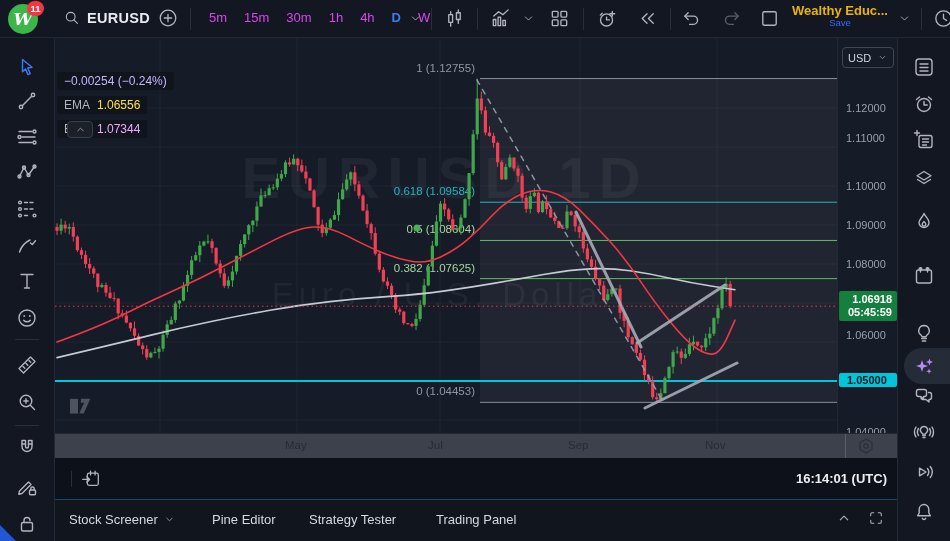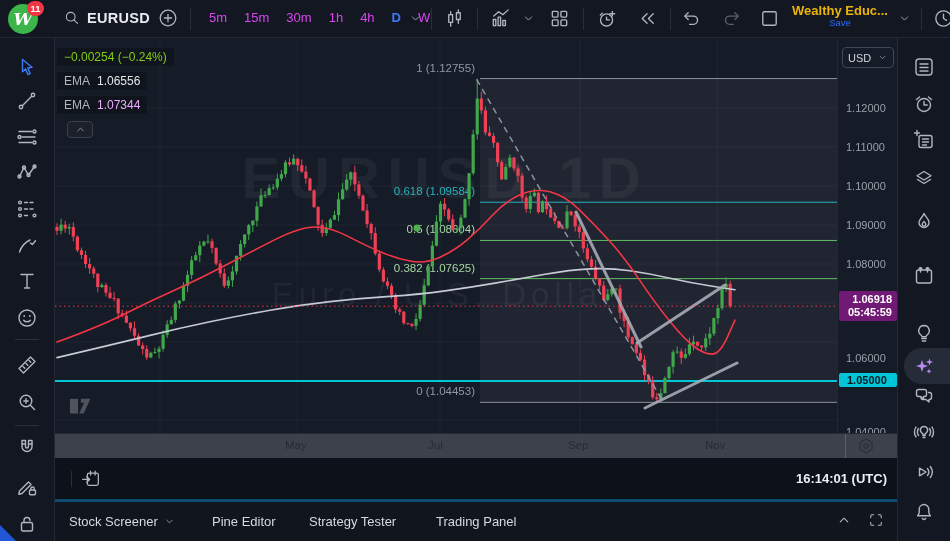--- a/index.html
+++ b/index.html
@@ -67,21 +67,21 @@
   .strip-div{position:absolute;left:790px;top:0;width:1px;height:25px;background:#5a5f6a;}
   .strip-gear{position:absolute;left:800px;top:1px;color:#2c303b;}
   
   .range-bar{position:absolute;left:55px;top:458px;width:842px;height:41px;background:#0d1119;
              display:flex;align-items:center;}
   .range-btn{font-size:12.5px;color:#bfc3cc;padding:4px 8px;margin-left:1px;border-radius:4px;}
   .range-sep{width:1px;height:16px;background:#2a2e39;margin:0 8px 0 6px;}
   .range-clock{position:absolute;right:10px;color:#eceef2;font-size:13px;font-weight:bold;}
   
   .bottom-panel{position:absolute;left:55px;top:499px;width:842px;height:42px;background:#11151e;
-                border-top:3px solid #0c4a6e;font-size:13px;color:#d5d9e0;}
+                border-top:1px solid #0c4a6e;font-size:13px;color:#d5d9e0;}
   .bp-item{position:absolute;top:12px;display:flex;align-items:center;gap:5px;white-space:nowrap;}
   .bp-icons{position:absolute;right:12px;top:9px;display:flex;gap:14px;color:#b2b5be;}
   .corner-wedge{position:absolute;left:0;bottom:0;width:0;height:0;
                 border-bottom:16px solid #2157d4;border-right:16px solid transparent;}
 </style>
 </head>
 <body>
 
 <div class="app">
 
@@ -691,22 +691,22 @@
         <line x1="521" y1="174" x2="586" y2="309" stroke="#a7abb5" stroke-width="3" stroke-linecap="round" opacity="0.9"></line>
         <line x1="582" y1="305" x2="670" y2="247" stroke="#a7abb5" stroke-width="3" stroke-linecap="round" opacity="0.9"></line>
         <line x1="590" y1="370" x2="682" y2="325" stroke="#a7abb5" stroke-width="3" stroke-linecap="round" opacity="0.9"></line>
         <line x1="0" y1="268.1980000000002" x2="782" y2="268.1980000000002" stroke="#f23645" stroke-width="1" stroke-dasharray="1.5 3"></line>
         <g transform="translate(14,358) scale(0.95)" fill="#4e535d">
           <path d="M1 3 h8.5 v15.5 h-8.5 z"></path>
           <path d="M12.5 3 h10 l-7 15.5 h-4.8 l5.2-11.3 h-3.4 z"></path>
         </g>
       </svg>
     <div class="legend" id="legend">
-        <div class="legend-row" style="color: #84cc16;">−0.00254 (−0.24%)</div>
-        <div class="legend-row"><span class="lab">EMA</span><span style="color: #e5e5e5;">1.06556</span></div>
+        <div class="legend-row" style="color: #c4b5fd; margin-top: 24px;">−0.00254 (−0.24%)</div>
+        <div class="legend-row"><span class="lab">EMA</span><span style="color: #fde047;">1.06556</span></div>
         <div class="legend-row"><span class="lab">EMA</span><span style="color: #f0abfc;">1.07344</span></div>
       </div>
     <button class="collapse-btn">
       <span class="ic">
           <svg viewBox="0 0 24 24" width="13" height="13">
             <g fill="none" stroke="currentColor" stroke-width="1.4" stroke-linecap="round" stroke-linejoin="round">
               <path d="M7 14.5 l5-5 5 5"></path>
             </g>
           </svg>
         </span>
@@ -718,27 +718,27 @@
       <span>USD</span>
       <span class="ic">
           <svg viewBox="0 0 24 24" width="11" height="11">
             <g fill="none" stroke="currentColor" stroke-width="1.4" stroke-linecap="round" stroke-linejoin="round">
               <path d="M7 9.5 l5 5 5-5"></path>
             </g>
           </svg>
         </span>
     </div>
   <div class="pa-label" style="top: 64px;">1.12000</div>
-      <div class="pa-label" style="top: 103px;">1.11000</div>
+      <div class="pa-label" style="top: 94px;">1.11000</div>
       <div class="pa-label" style="top: 142px;">1.10000</div>
       <div class="pa-label" style="top: 181px;">1.09000</div>
       <div class="pa-label" style="top: 220px;">1.08000</div>
-      <div class="pa-label" style="top: 314px;">1.06000</div>
+      <div class="pa-label" style="top: 291px;">1.06000</div>
       <div class="pa-label" style="top: 376px; margin-top: 12px;">1.04000</div>
-      <div class="badge-red" style="top: 253.198px; background: #701a75;">
+      <div class="badge-red" style="top: 253.198px; background: #15803d;">
         <div>1.06918</div>
         <div>05:45:59</div>
       </div>
       <div class="badge-cyan" style="top: 335px; background: rgb(0, 198, 216);">1.05000</div>
     </div>
 
   <div class="time-strip" id="time-strip">
     <span class="strip-div"></span>
     <span class="ic strip-gear">
         <svg viewBox="0 0 24 24" width="22" height="22">

